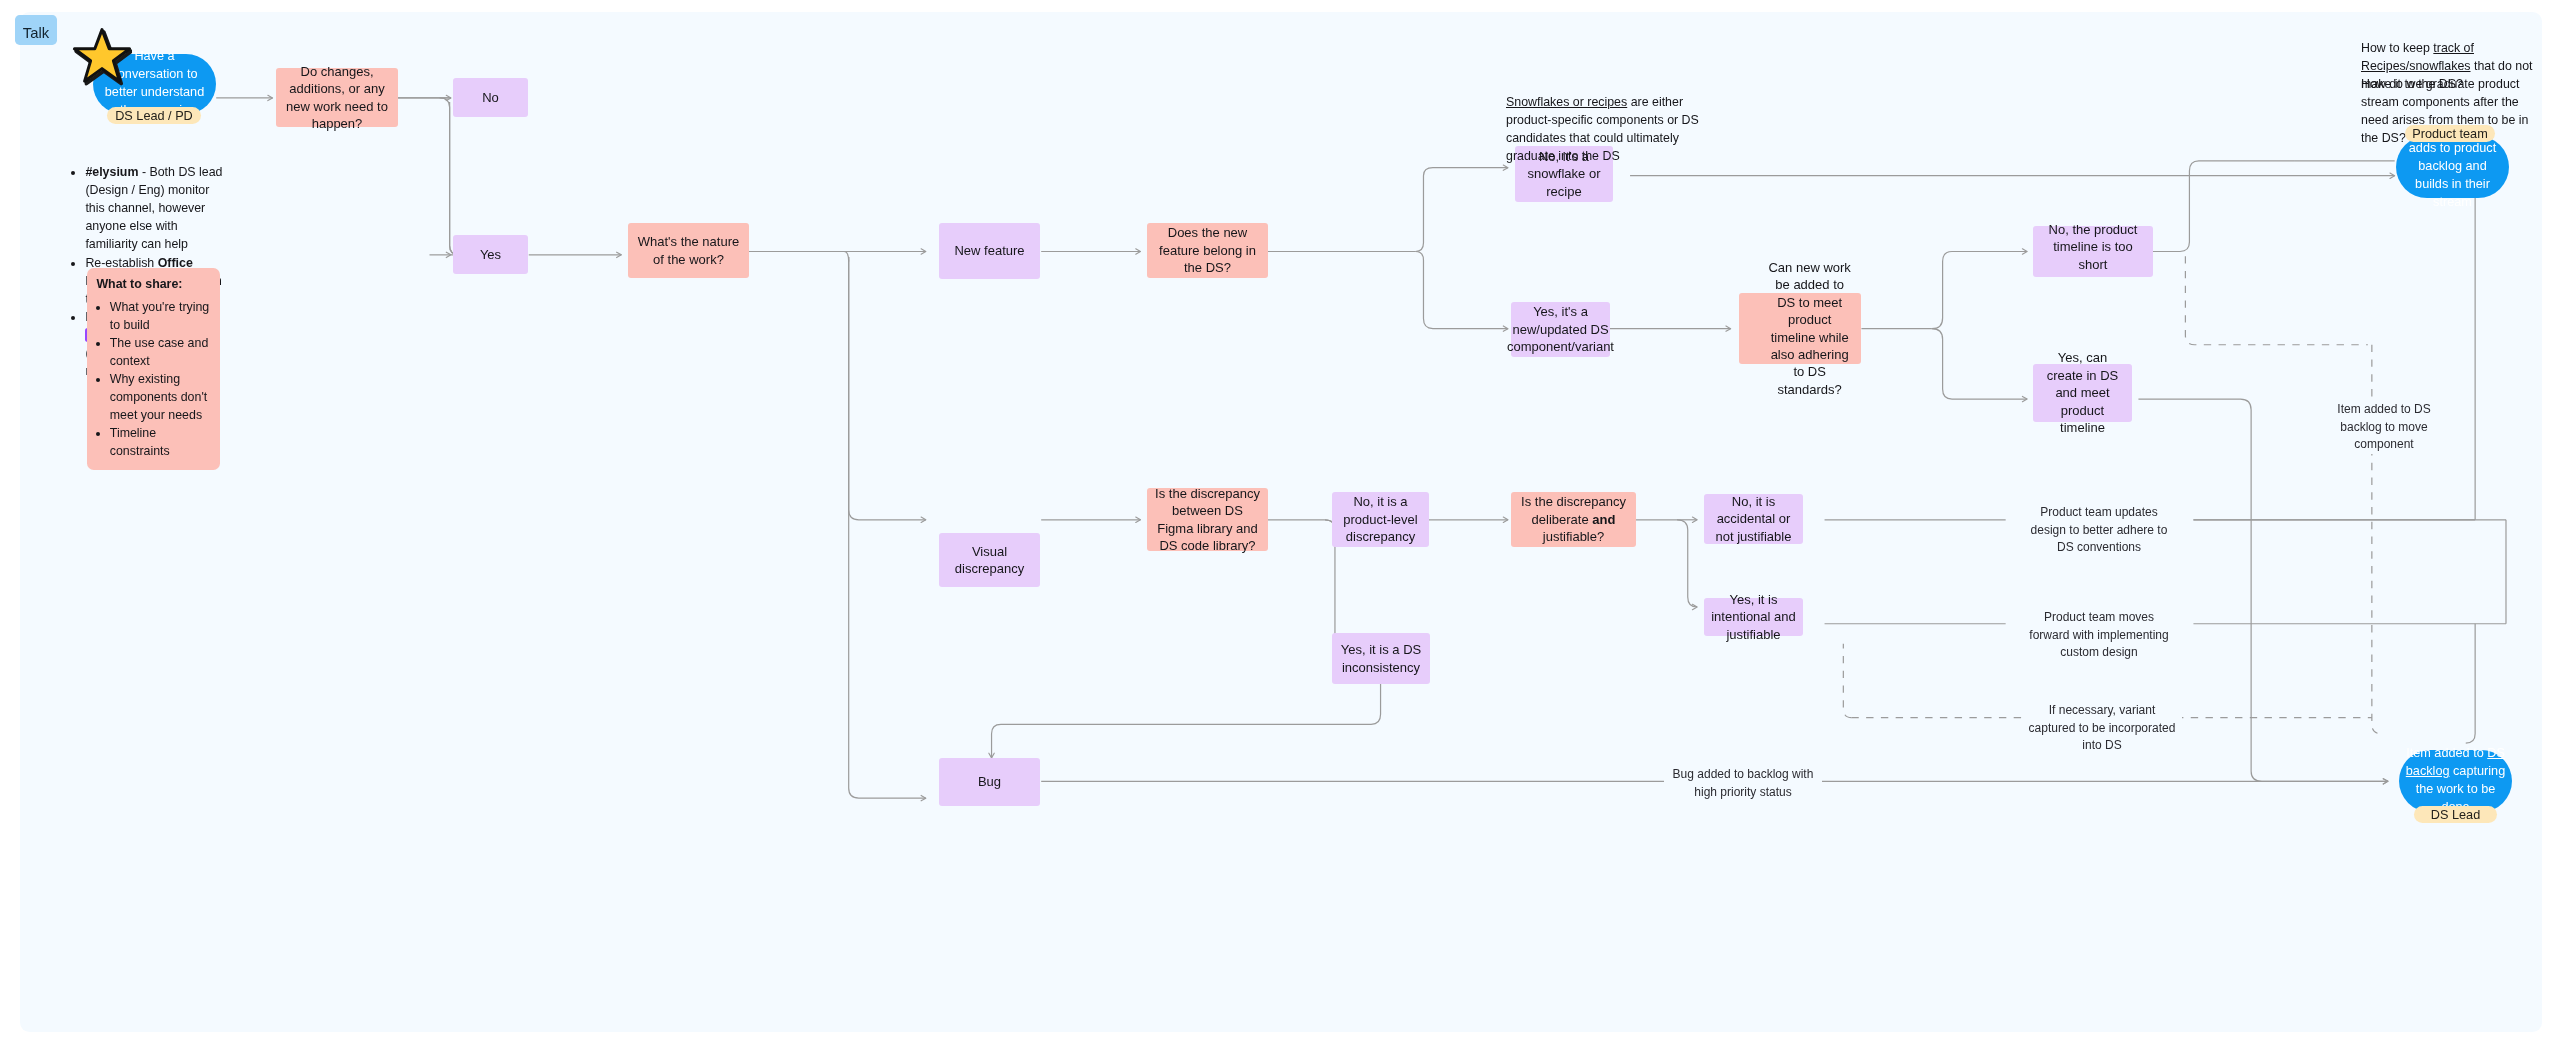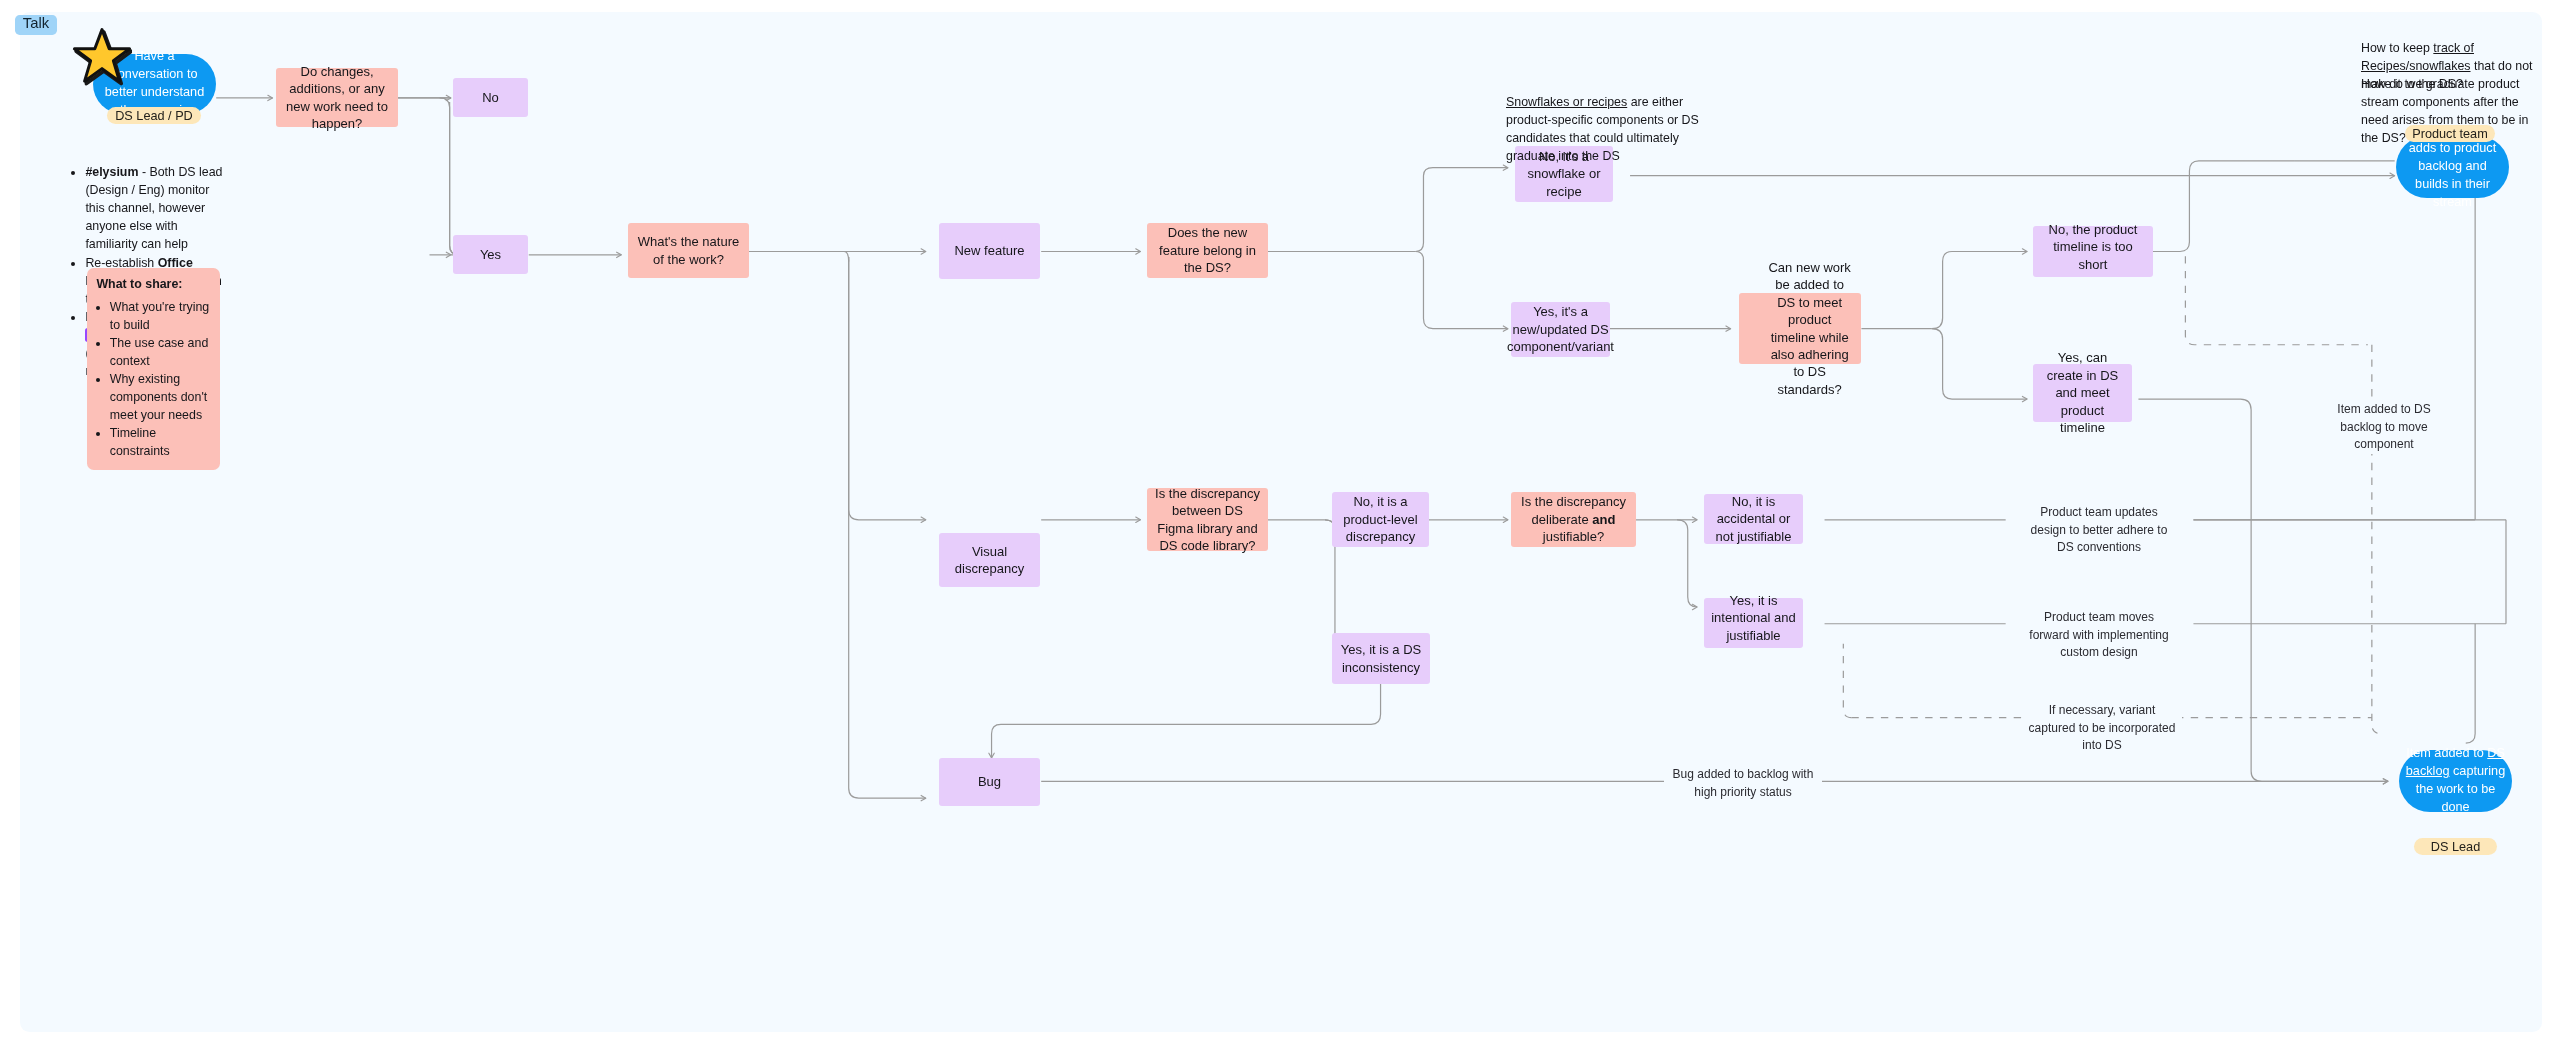--- a/index.html
+++ b/index.html
@@ -17,21 +17,21 @@
     background:#f4faff;
     border-radius:9.4px;
   }
   .frame-tag{
     position:absolute;
     left:14.8px;top:14.8px;
     background:#9fd4f8;
     color:#12232e;
     font-size:14.8px;
     font-weight:400;
-    padding:0 8px 4px;
+    padding:10px 8px 4px;
     border-radius:4.7px;
     line-height:1.1;
     z-index:40;
   }
   svg.edges{
     position:absolute;left:0;top:0;
     width:2576px;height:1053px;
     pointer-events:none;
     z-index:5;
   }
@@ -332,21 +332,21 @@
   <div class="node n-pink" style="left:1511px;top:492px;width:125px;height:55px;">
     <span>
       <span>Is the discrepancy deliberate </span><b>and</b><span> justifiable?</span>
     </span>
   </div>
 
   <div class="node n-purple" style="left:1704px;top:494px;width:99px;height:50px;">
     <span>No, it is accidental or not justifiable</span>
   </div>
 
-  <div class="node n-purple" style="left:1704px;top:598px;width:99px;height:50px;align-items:flex-end;">
+  <div class="node n-purple" style="left:1704px;top:598px;width:99px;height:38px;">
     <span>Yes, it is intentional and justifiable</span>
   </div>
 
   <div class="node n-purple" style="left:1332px;top:633px;width:98px;height:51px;">
     <span>Yes, it is a DS inconsistency</span>
   </div>
 
   <div class="node n-purple" style="left:939px;top:758px;width:101px;height:48px;">
     <span>Bug</span>
   </div>
@@ -354,18 +354,18 @@
   <div class="edge-label" style="left:2019px;top:503px;width:152px;">Product team updates design to better adhere to DS conventions</div>
   <div class="edge-label" style="left:2019px;top:608px;width:152px;">Product team moves forward with implementing custom design</div>
   <div class="edge-label" style="left:2022px;top:701px;width:152px;">If necessary, variant captured to be incorporated into DS</div>
   <div class="edge-label" style="left:1664px;top:765px;width:150px;">Bug added to backlog with high priority status</div>
 
   <div class="node n-blue" style="left:2399px;top:750px;width:113px;height:62px;">
     <span>
       <span>Item added to </span><u>DS backlog</u><span> capturing the work to be done</span>
     </span>
   </div>
-  <div class="pill" style="left:2414px;top:806px;width:83px;height:17.4px;margin-top:32px;">
+  <div class="pill" style="left:2414px;top:806px;width:83px;height:17.4px;">
     <span>DS Lead</span>
   </div>
 
 </div>
 
 
 </body></html>

